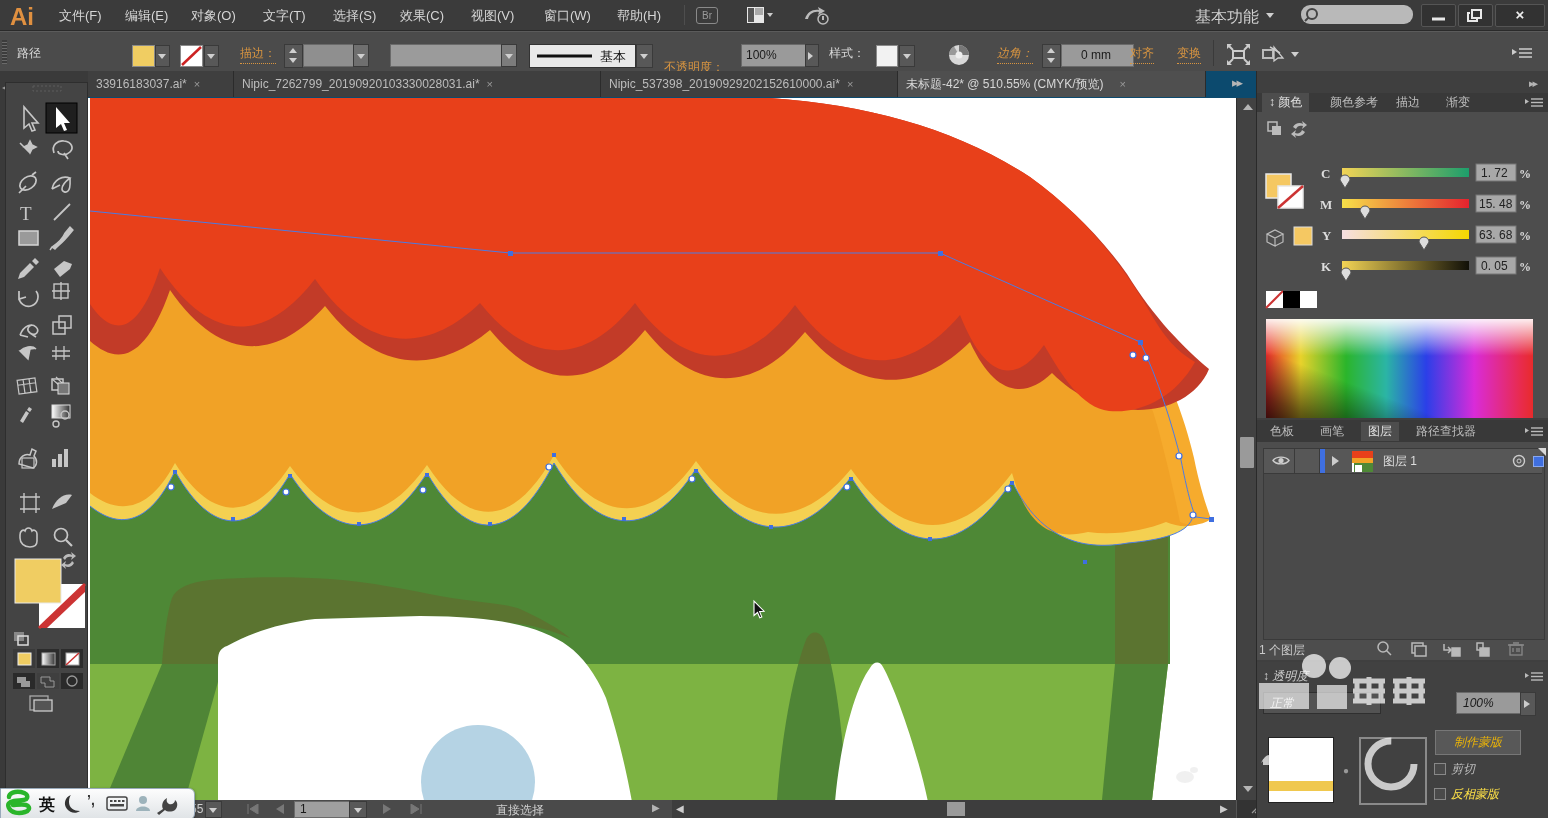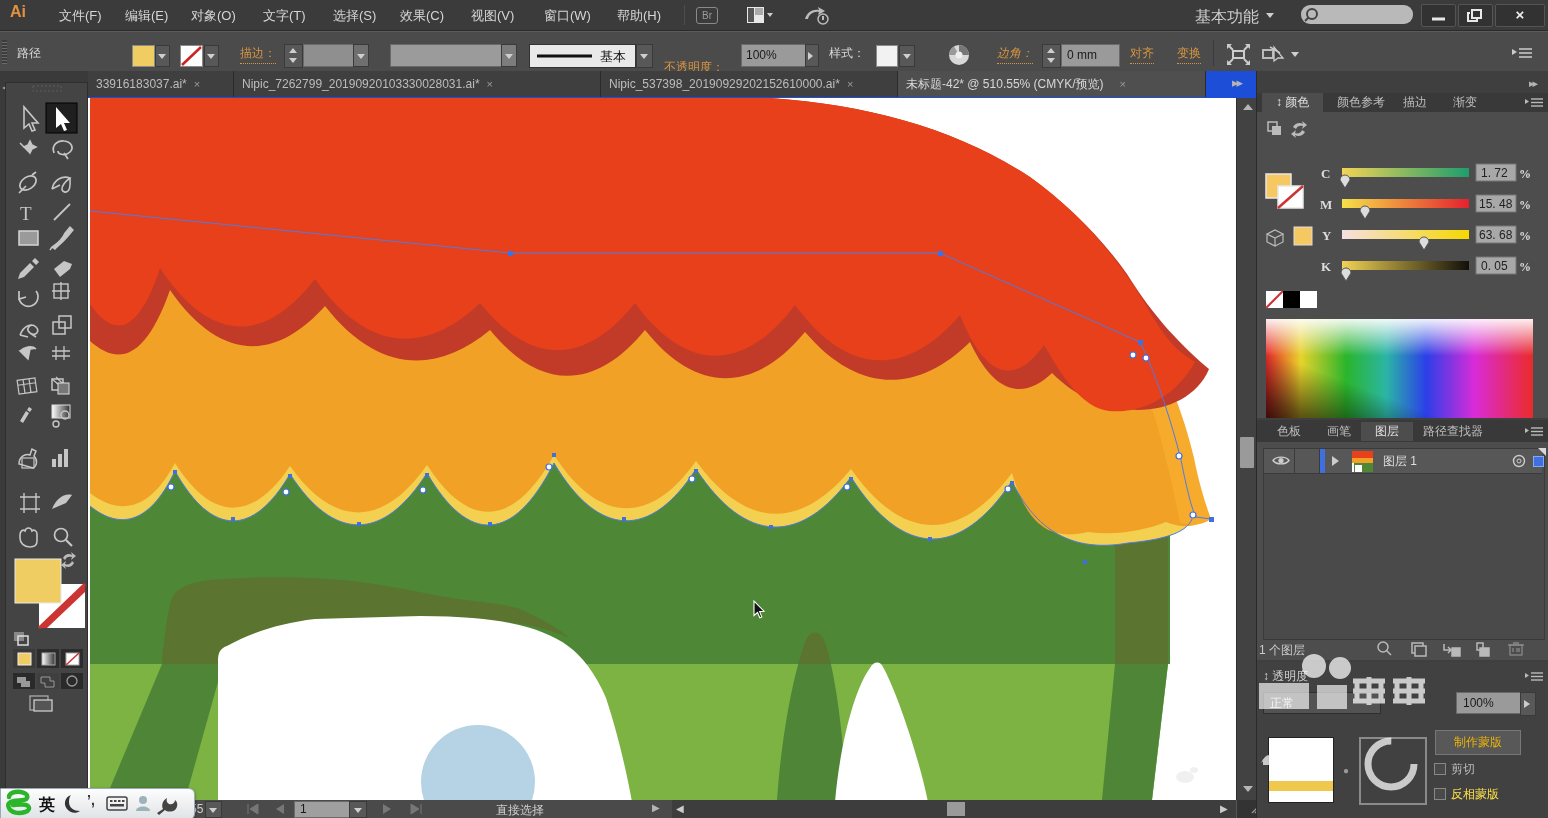--- a/index.html
+++ b/index.html
@@ -1,43 +1,43 @@
 <!DOCTYPE html>
 <html><head>
 <meta charset="utf-8">
 <style>
 html,body{margin:0;padding:0;background:#222;}
 #app{position:relative;width:1548px;height:818px;overflow:hidden;background:#3c3c3c;font-family:"Liberation Sans",sans-serif;}
 .abs{position:absolute;}
 
 #menubar{position:absolute;left:0;top:0;width:1548px;height:30px;background:#3b3b3b;border-bottom:1px solid #2a2a2a;color:#d6d6d6;font-size:13px;}
 #menubar .mi{position:absolute;top:7px;}
-#ailogo{position:absolute;left:10px;top:3px;color:#e09040;font-weight:bold;font-size:16px;}
+#ailogo{position:absolute;left:10px;top:3px;color:#e09040;font-weight:bold;font-size:24px;}
 
 #controlbar{position:absolute;left:0;top:31px;width:1548px;height:40px;background:#4b4b4b;border-top:1px solid #5b5b5b;border-bottom:1px solid #323232;color:#d8d8d8;font-size:12px;}
 .orange{color:#d99540;border-bottom:1px dotted #d99540;padding-bottom:1px;}
 .cbox{position:absolute;background:#9a9a9a;border:1px solid #6a6a6a;color:#1a1a1a;}
 .darr{position:absolute;width:0;height:0;border-left:4px solid transparent;border-right:4px solid transparent;border-top:5px solid #cfcfcf;}
 .btn{position:absolute;background:#585858;border:1px solid #3a3a3a;}
 
-#tabbar{position:absolute;left:0;top:71px;width:1548px;height:27px;background:#1d4ed8;color:#bdbdbd;font-size:12px;}
+#tabbar{position:absolute;left:0;top:71px;width:1548px;height:27px;background:#0c4a6e;color:#bdbdbd;font-size:12px;}
 .tab{position:absolute;top:0;height:26px;line-height:26px;background:#3f3f3f;border-right:1px solid #2b2b2b;white-space:nowrap;overflow:hidden;padding:0 8px;}
 .tab.active{background:#4f4f4f;color:#d8d8d8;}
 .tx{color:#9a9a9a;margin-left:7px;font-size:11px;}
 
 #toolbar{position:absolute;left:0;top:71px;width:88px;height:747px;background:#3a3a3a;}
 #toolpanel{position:absolute;left:5px;top:11px;width:81px;height:736px;background:#444444;border:1px solid #2e2e2e;}
 
 #canvas{position:absolute;left:88px;top:98px;width:1148px;height:702px;background:#fff;overflow:hidden;}
 
 #vscroll{position:absolute;left:1236px;top:98px;width:20px;height:702px;background:#424242;border-left:1px solid #2e2e2e;}
 #statusbar{position:absolute;left:88px;top:800px;width:1168px;height:18px;background:#4a4a4a;color:#cfcfcf;font-size:12px;}
 
 #rightpanel{position:absolute;left:1256px;top:71px;width:292px;height:747px;background:#3f3f3f;border-left:1px solid #2a2a2a;color:#c9c9c9;font-size:12px;}
-.ptab{position:absolute;height:19px;line-height:19px;padding:0 14px;color:#bdbdbd;}
+.ptab{position:absolute;height:19px;line-height:19px;padding:0 7px;color:#bdbdbd;}
 .ptab.active{background:#4d4d4d;color:#e0e0e0;}
 .pbody{position:absolute;background:#4d4d4d;}
 </style>
 </head>
 <body>
 <div id="app">
 <div id="menubar">
   <span id="ailogo">Ai</span>
   <span class="mi" style="left:59px">文件(F)</span>
   <span class="mi" style="left:125px">编辑(E)</span>
@@ -123,21 +123,21 @@
         <circle cx="12" cy="12" r="10" fill="#d8d8d8"></circle>
         <path d="M12 2 A10 10 0 0 1 22 12 L12 12 Z" fill="#777"></path>
         <path d="M2 12 A10 10 0 0 1 7 3.4 L12 12 Z" fill="#999"></path>
         <circle cx="12" cy="12" r="3.5" fill="#eee"></circle>
       </svg>
   <span class="abs orange" style="left:997px;top:13px;font-style:italic;">边角：</span>
   <div class="btn" style="left:1042px;top:12px;width:17px;height:22px;">
         <div class="darr" style="left:4px;top:3px;border-top:none;border-bottom:5px solid #cfcfcf;"></div>
         <div class="darr" style="left:4px;top:13px;"></div>
       </div>
-  <div class="cbox" style="left:1061px;top:12px;width:52px;height:21px;line-height:21px;padding-left:5px;">0 mm</div>
+  <div class="cbox" style="left:1061px;top:12px;width:52px;height:21px;line-height:21px;padding-left:19px;">0 mm</div>
   <span class="abs orange" style="left:1130px;top:13px;">对齐</span>
   <span class="abs orange" style="left:1177px;top:13px;">变换</span>
   <div class="abs" style="left:1213px;top:8px;width:1px;height:26px;background:#3a3a3a;"></div>
   <svg class="abs" style="left:1227px;top:12px;" width="23" height="21">
         <rect x="6" y="7" width="11" height="7" fill="none" stroke="#ccc" stroke-width="2"></rect>
         <path d="M2 2 L6 6 M21 2 L17 6 M2 19 L6 15 M21 19 L17 15" stroke="#ccc" stroke-width="2"></path>
         <path d="M0 0 L5 0 L0 5 Z M23 0 L18 0 L23 5 Z M0 21 L5 21 L0 16 Z M23 21 L18 21 L23 16 Z" fill="#ccc"></path>
       </svg>
   <svg class="abs" style="left:1262px;top:13px;" width="24" height="19">
         <rect x="1" y="5" width="10" height="8" fill="none" stroke="#bbb" stroke-width="2"></rect>
@@ -529,21 +529,21 @@
             <rect x="80" y="8" width="8" height="8" fill="#b9b9b9"></rect>
         <path d="M105 10 h6 v-7 h-6 Z"></path>
             <rect x="108" y="8" width="9" height="8" fill="#b9b9b9"></rect>
       </g>
       <g stroke="#888" stroke-width="1.3" fill="none">
             <rect x="138" y="5" width="12" height="10"></rect>
             <path d="M136 5 h16 M141 3 h6 M141 8 v4 M145 8 v4 M147 8 v4"></path>
           </g>
     </svg>
   </div>
-  <div class="abs" style="left:0;top:591px;width:292px;height:156px;background:#414141;">
+  <div class="abs" style="left:0;top:591px;width:292px;height:156px;background:#414141;font-style:italic;">
     <span class="abs" style="left:6px;top:6px;color:#cfcfcf;">↕ 透明度</span>
     <svg class="abs" style="left:268px;top:10px;" width="20" height="10">
           <path d="M0 1 L4 3.5 L0 6 Z" fill="#bbb"></path>
           <line x1="6" y1="1" x2="18" y2="1" stroke="#bbb" stroke-width="1.4"></line>
           <line x1="6" y1="4.5" x2="18" y2="4.5" stroke="#bbb" stroke-width="1.4"></line>
           <line x1="6" y1="8" x2="18" y2="8" stroke="#bbb" stroke-width="1.4"></line>
         </svg>
     <div class="abs" style="left:6px;top:30px;width:110px;height:20px;background:#535353;border:1px solid #2f2f2f;color:#ddd;line-height:20px;padding-left:6px;">正常</div>
     <div class="cbox" style="left:199px;top:30px;width:62px;height:20px;line-height:20px;padding-left:6px;background:#9a9a9a;">100%</div>
     <div class="btn" style="left:263px;top:30px;width:14px;height:22px;">

